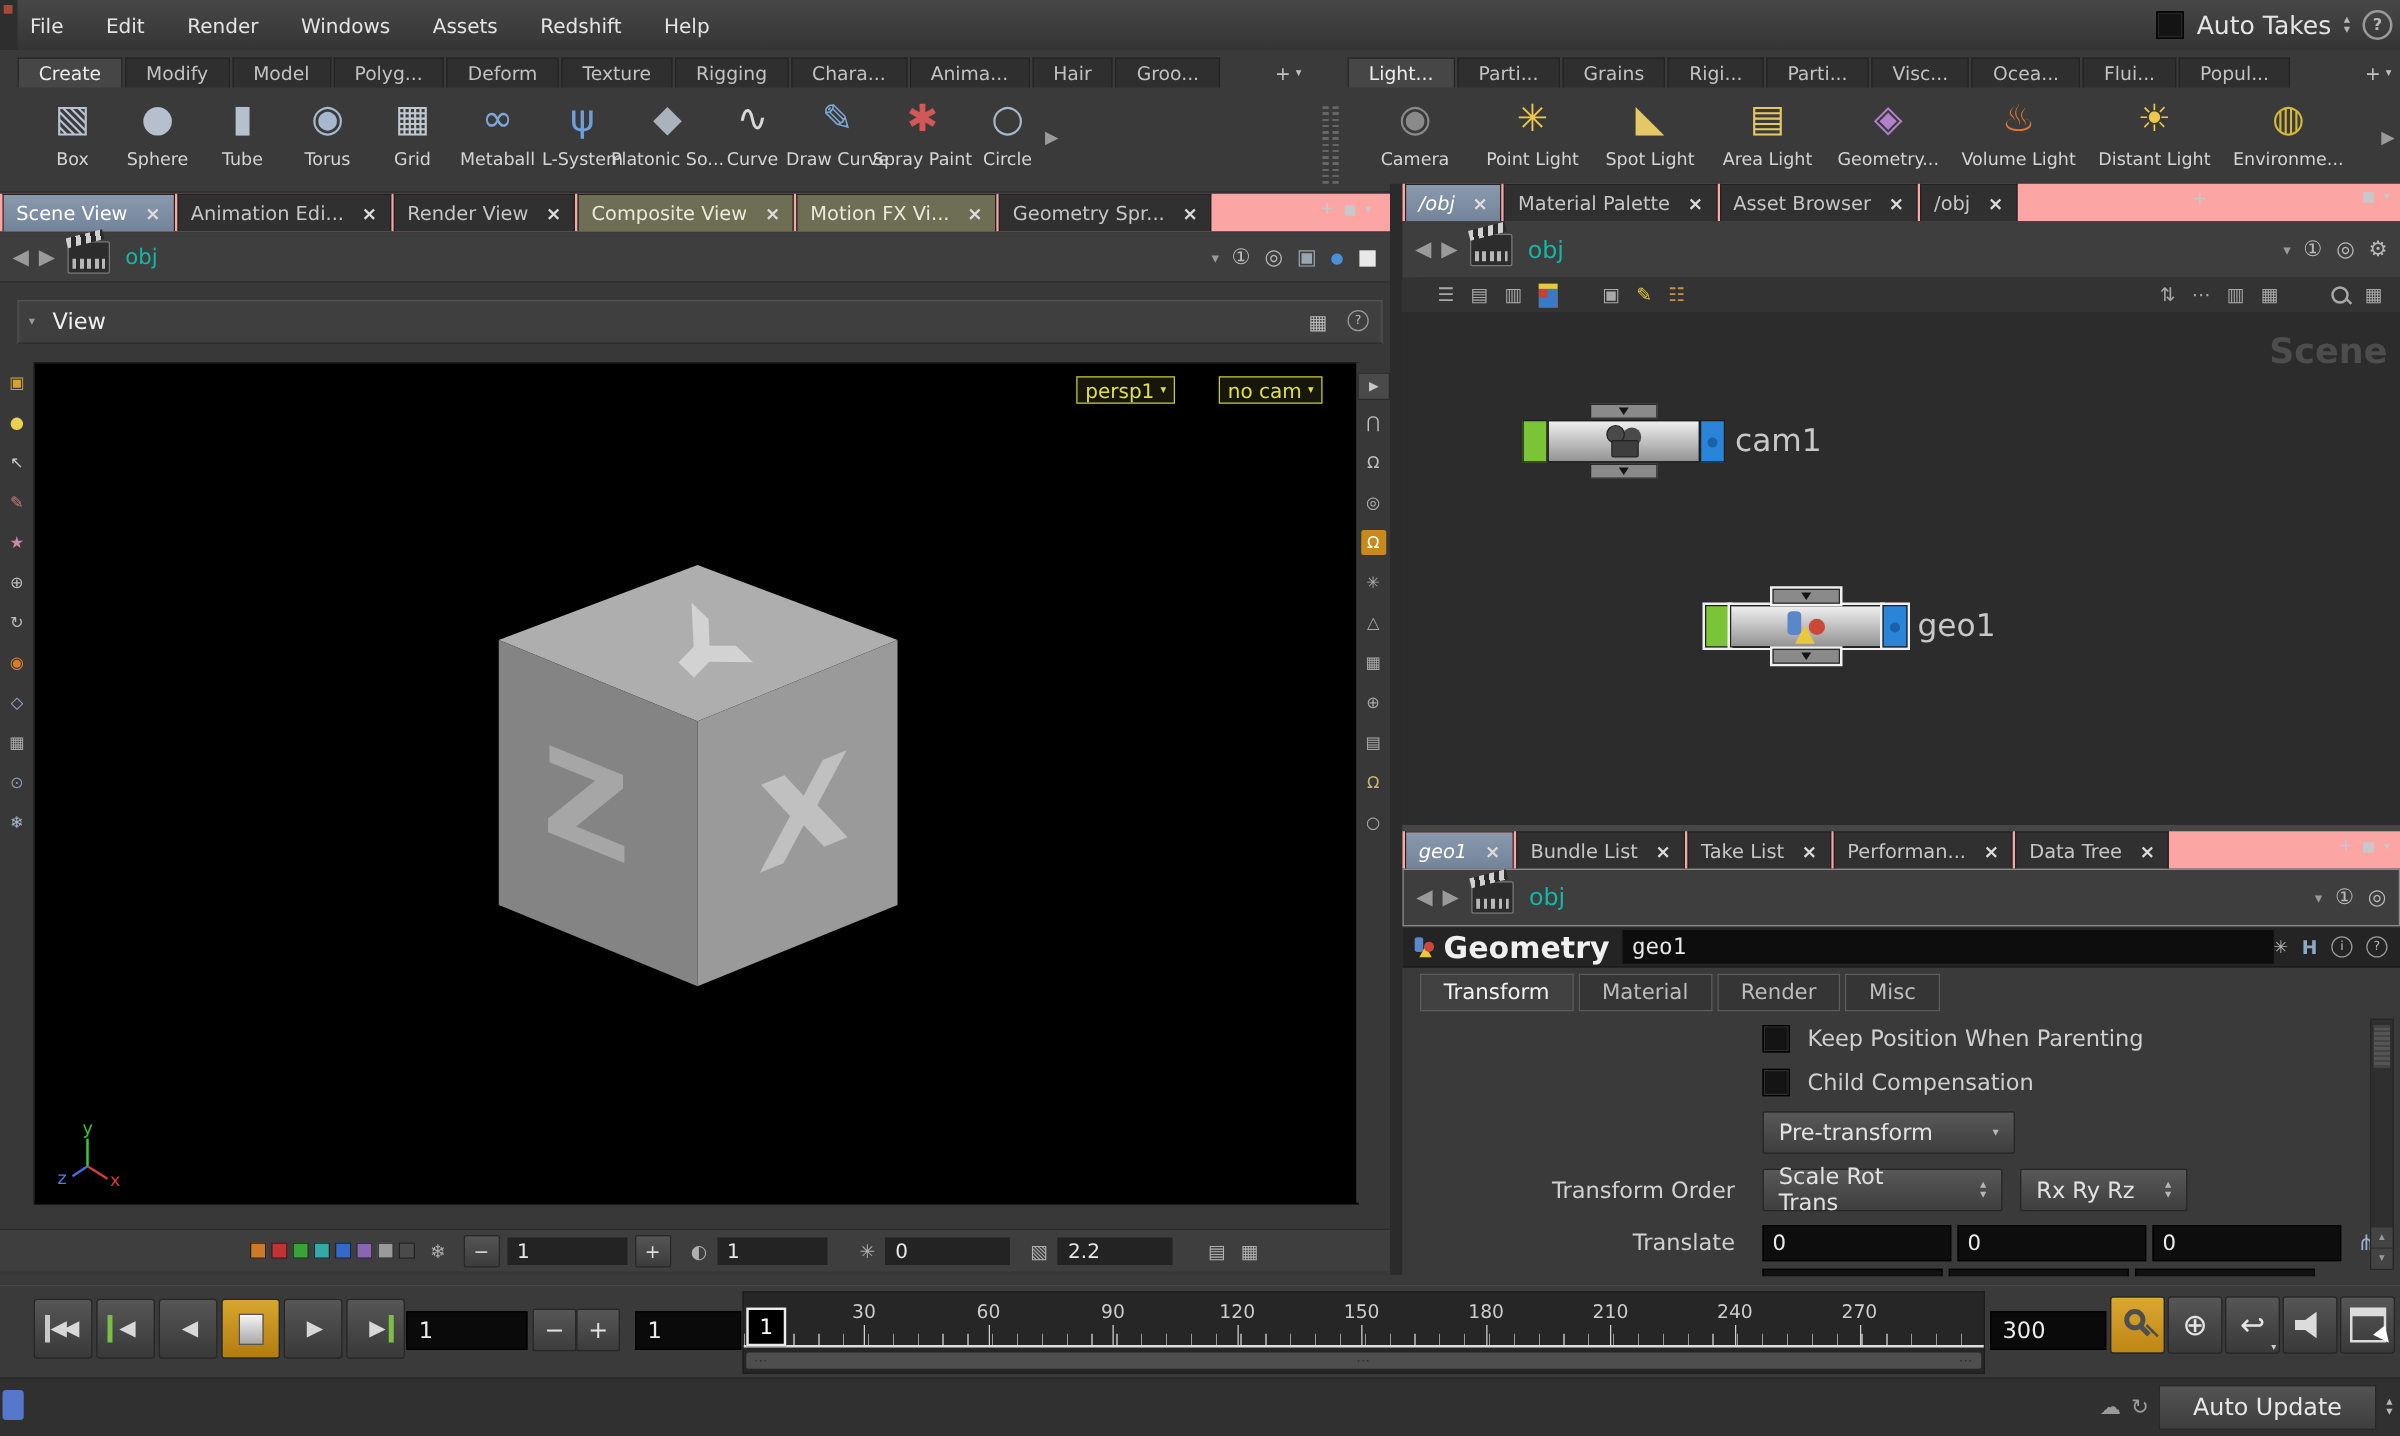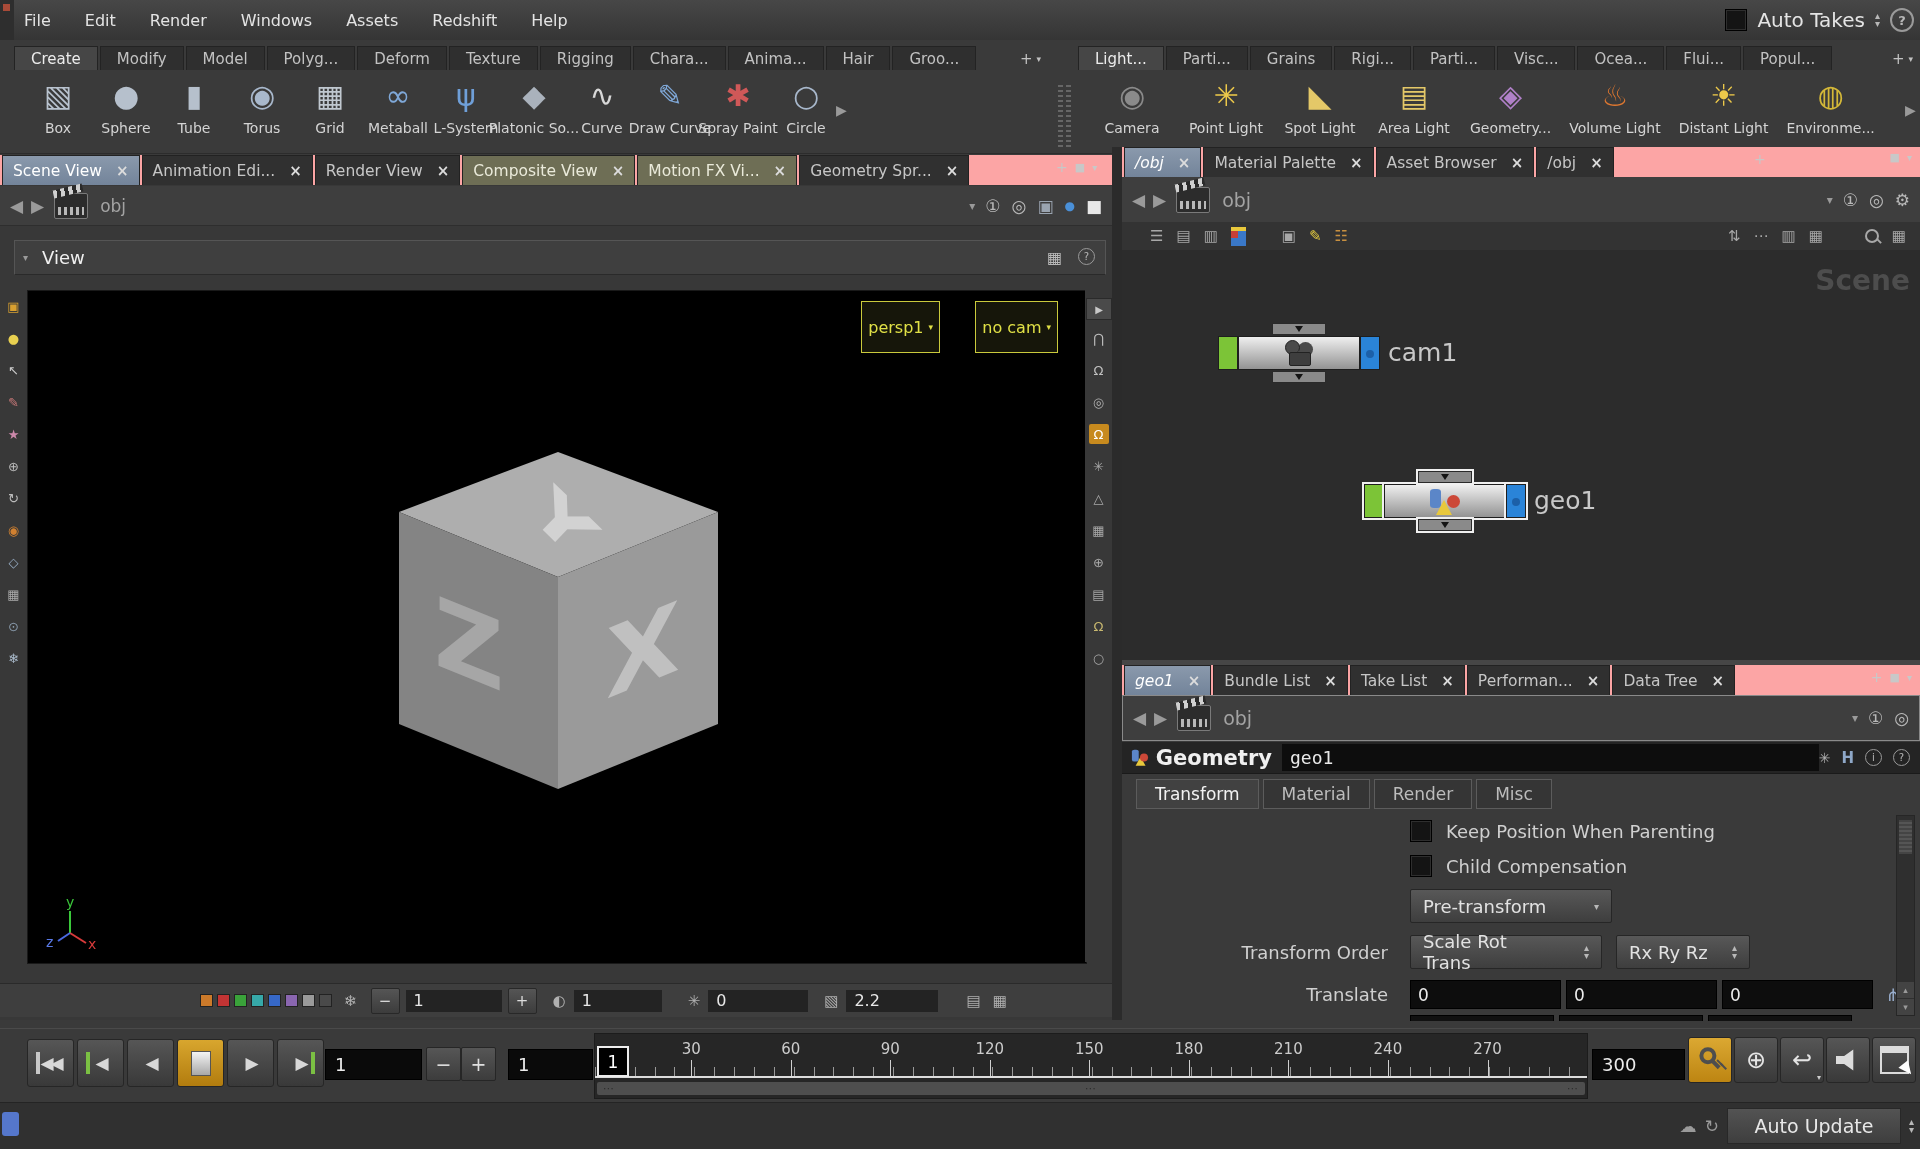--- a/index.html
+++ b/index.html
@@ -41,32 +41,32 @@
   .pane-tab.olive{background:#6e6e55;color:#eaeada;}
   .pane-tab.italic > .pt-label{font-style:italic;}
   .pane-tab .tab-x{font-size:15px;font-weight:bold;color:#dcdcdc;}
   .tab-ctrl{display:flex;align-items:center;gap:7px;color:#c8c8c8;font-size:14px;padding:0 8px 6px 8px;}
   .tab-ctrl .sq{font-size:11px;}
   .path-bar{position:absolute;left:0;right:0;background:#3e3e3e;display:flex;align-items:center;border-bottom:1px solid #2e2e2e;}
   .nav-arrows{display:flex;gap:8px;margin:0 10px;color:#9a9a9a;font-size:17px;}
   .clapper{width:32px;height:24px;background:#2c2c2c;border:1px solid #7a7a7a;border-radius:2px;position:relative;margin-right:12px;flex:none;}
   .clapper::before{content:'';position:absolute;top:-7px;left:-2px;width:30px;height:8px;background:repeating-linear-gradient(100deg,#d0d0d0 0 4px,#2a2a2a 4px 8px);transform:rotate(-14deg);}
   .clapper::after{content:'';position:absolute;left:3px;bottom:3px;right:3px;height:8px;background:repeating-linear-gradient(90deg,#b8b8b8 0 3px,transparent 3px 6px);}
-  .path-text{font-size:17px;color:#a3a3a3;}
+  .path-text{font-size:17px;color:#14b8a6;}
   .path-dd{margin-left:auto;color:#9a9a9a;font-size:12px;}
   .bar-icons{display:flex;align-items:center;gap:11px;margin:0 10px;color:#b8b8b8;font-size:17px;}
 
   
   .scene-pane{left:0;top:155px;width:1112px;height:865px;background:#383838;}
   .view-header{position:absolute;left:14px;top:85px;right:6px;height:33px;background:#3f3f3f;border:1px solid #555;border-bottom:1px solid #2a2a2a;display:flex;align-items:center;}
   .view-title{font-size:18px;color:#f0f0f0;margin-left:14px;}
   .view-caret{font-size:10px;color:#9a9a9a;margin-left:8px;}
   .view-hdr-icons{margin-left:auto;display:flex;gap:16px;margin-right:10px;color:#b8b8b8;font-size:16px;}
   .viewport{position:absolute;left:27px;top:135px;width:1058px;height:672px;background:#000;border:1px solid #191919;}
-  .cam-label{position:absolute;top:10px;height:20px;display:flex;align-items:center;gap:5px;padding:15px 6px;border:1px solid #caca3c;background:#16160a;color:#e0e046;font-size:16px;}
+  .cam-label{position:absolute;top:10px;height:20px;display:flex;align-items:center;gap:5px;padding:0 6px;border:1px solid #caca3c;background:#16160a;color:#e0e046;font-size:16px;}
   .cam-label .dd{font-size:9px;color:#e0e046;}
   .vp-col{position:absolute;top:135px;width:27px;height:672px;display:flex;flex-direction:column;align-items:center;background:#383838;}
   .vp-col .vicon{width:20px;height:20px;display:flex;align-items:center;justify-content:center;font-size:13px;margin:6px 0;flex:none;}
   .vp-col .vicon.hl-orange{background:#c78a1e;border-radius:2px;color:#fff;}
   .vp-btn{width:24px;height:20px;background:#4a4a4a;border:1px solid #2a2a2a;color:#c8c8c8;font-size:10px;display:flex;align-items:center;justify-content:center;margin:4px 0 8px 0;}
   .display-bar{position:absolute;left:0;top:828px;width:1112px;height:33px;background:#3e3e3e;border-top:1px solid #2a2a2a;display:flex;align-items:center;}
   .chip{width:11px;height:11px;margin-right:4px;border:1px solid #222;flex:none;}
   .db-btn{width:27px;height:24px;background:linear-gradient(#555,#3c3c3c);border:1px solid #282828;border-radius:2px;color:#ddd;font-size:15px;display:flex;align-items:center;justify-content:center;flex:none;}
   .db-field{height:22px;background:#232323;color:#e8e8e8;font-size:16px;display:flex;align-items:center;padding:0 8px;flex:none;}
   .db-ico{color:#b0b0b0;font-size:15px;flex:none;}
@@ -102,21 +102,21 @@
   .geo-glyph{position:relative;width:36px;height:27px;}
   .geo-glyph .cyl{position:absolute;left:3px;top:1px;width:11px;height:19px;background:#5b86c8;border-radius:4px/3px;}
   .geo-glyph .cone{position:absolute;left:9px;bottom:0;width:0;height:0;border-left:8px solid transparent;border-right:8px solid transparent;border-bottom:15px solid #e8c83c;}
   .geo-glyph .sph{position:absolute;right:3px;top:7px;width:13px;height:13px;border-radius:50%;background:#cc4838;}
 
   
   .params-pane{left:1122px;top:665px;width:798px;height:355px;background:#3a3a3a;}
   .params-pane .path-bar{border:1px solid #8a8a8a;}
   .geo-header{position:absolute;left:0;top:77px;right:0;height:31px;background:#242424;display:flex;align-items:center;border-bottom:1px solid #1a1a1a;}
   .geo-header .mini-geo{transform:scale(0.62);margin-left:2px;}
-  .type-label{font-size:21px;font-weight:bold;color:#f0f0f0;margin-right:10px;}
+  .type-label{font-size:24px;font-weight:bold;color:#f0f0f0;margin-right:10px;}
   .name-field{width:598px;height:27px;background:#0d0d0d;color:#e8e8e8;font-size:18px;display:flex;align-items:center;padding-left:8px;font-family:"DejaVu Sans Mono","Liberation Mono",monospace;}
   .hdr-icons{margin-left:auto;display:flex;gap:11px;margin-right:10px;color:#b0b0b0;font-size:15px;align-items:center;}
   .hdr-icons .hico{font-size:14px;}
   .hdr-icons .hH{color:#8fa8c8;font-weight:bold;}
   .info-circ{width:15px;height:15px;border:1px solid #9a9a9a;border-radius:50%;font-size:10px;display:flex;align-items:center;justify-content:center;color:#b8b8b8;}
   .ptab-row{position:absolute;left:14px;top:114px;display:flex;gap:4px;}
   .ptab{height:28px;padding:0 18px;display:flex;align-items:center;background:#353535;border:1px solid #5c5c5c;color:#bcbcbc;font-size:17px;}
   .ptab.active{background:#414141;color:#f2f2f2;}
   .prow{position:absolute;display:flex;align-items:center;}
   .plabel{font-size:18px;color:#d0d0d0;text-align:right;}

